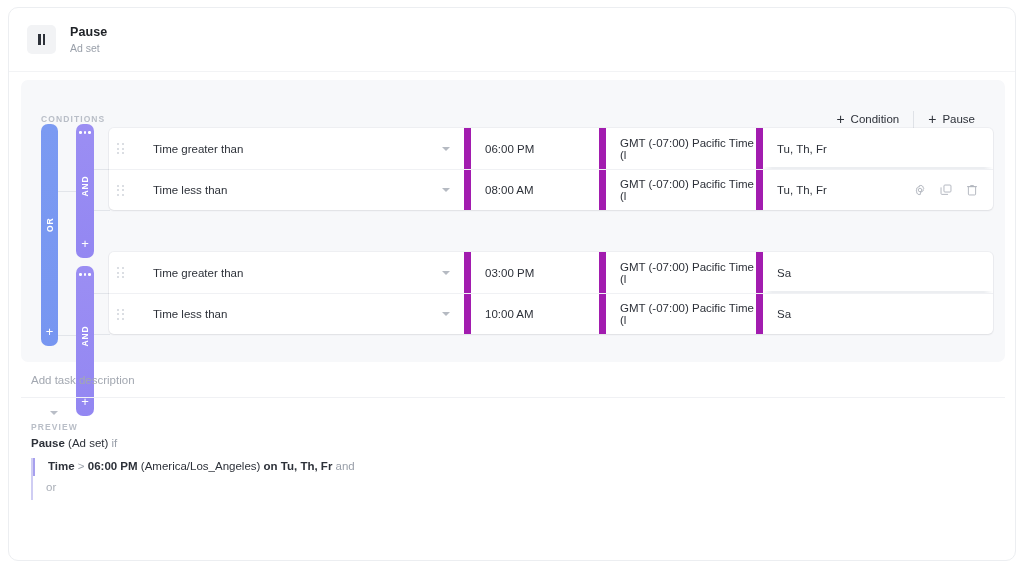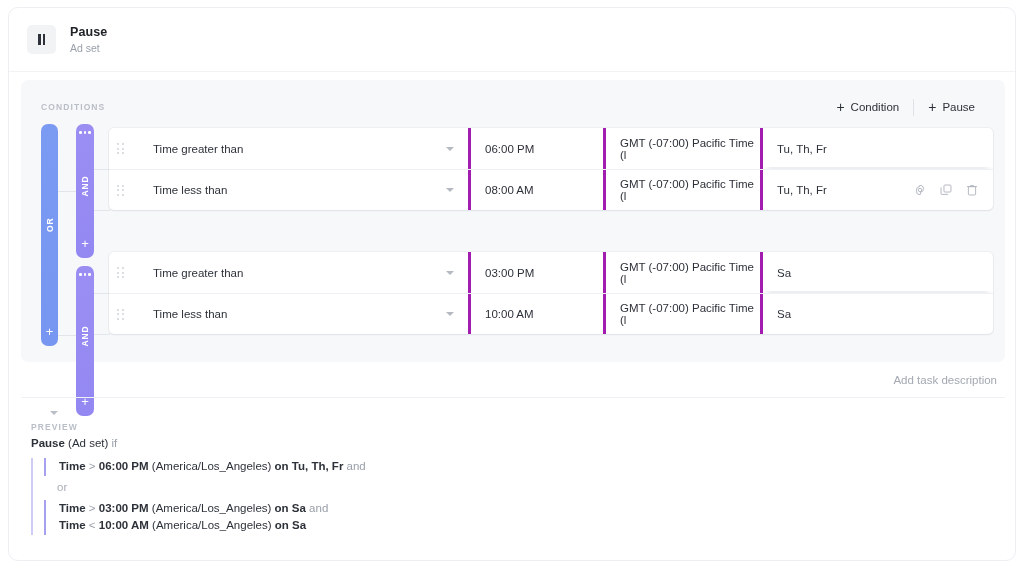--- a/index.html
+++ b/index.html
@@ -62,21 +62,21 @@
   
   .conditions-panel {
     position: absolute;
     left: 12px; top: 72px;
     width: 984px; height: 282px;
     background: #f7f8fa;
     border-radius: 7px;
   }
   .cond-toolbar {
     position: absolute;
-    left: 0; top: 4px;
+    left: 0; top: 16px;
     width: 100%; height: 44px;
   }
   .cond-label {
     position: absolute;
     left: 20px; top: 18px;
     font-size: 8.5px;
     letter-spacing: 1.1px;
     color: #b9bec7;
     font-weight: bold;
   }
@@ -178,21 +178,21 @@
     display: flex;
     align-items: stretch;
   }
   .cond-row + .cond-row { border-top: 1px solid #f0f1f4; }
 
   .cell {
     display: flex;
     align-items: center;
     font-size: 11.5px;
     color: #2d3139;
-    border-right: 3px solid #a21caf;
+    border-right: 7px solid #a21caf;
     padding-left: 14px;
     position: relative;
   }
   .cell-field { width: 340px; padding-left: 10px; }
   .cell-value { width: 135px; }
   .cell-tz    { width: 157px; }
   .cell-days  { flex: 1; border-right: none; }
 
   .drag-handle {
     width: 22px;
@@ -253,21 +253,20 @@
   }
   .task-desc-input {
     border: none;
     outline: none;
     background: transparent;
     font-family: inherit;
     font-size: 11.5px;
     color: #9aa0aa;
     padding: 4px 8px 4px 10px;
     width: 100%;
-    text-align: right;
   }
   .task-desc-input::placeholder { color: #a3a8b1; }
 
   
   .preview-head {
     position: absolute;
     left: 22px; top: 403px;
     display: flex;
     align-items: center;
     gap: 7px;
@@ -294,21 +293,20 @@
     font-size: 11.5px;
     color: #2d3139;
   }
   .pv-headline { line-height: 18px; }
   .pv-headline b { font-weight: bold; }
   .pv-muted { color: #9aa0aa; }
 
   .pv-outer {
     margin-top: 6px;
     border-left: 2px solid #cfcdf3;
-    padding-left: 11px;
   }
   .pv-group {
     border-left: 2px solid #a7a0ee;
     padding-left: 13px;
   }
   .pv-line { line-height: 17.5px; white-space: nowrap; }
   .pv-line b { font-weight: bold; }
   .pv-or {
     color: #a9aeb7;
     line-height: 17px;
@@ -543,36 +541,17 @@
           <b>06:00 PM</b>
           <span>(America/Los_Angeles)</span>
           <b>on</b>
           <b>Tu, Th, Fr</b>
           <span class="pv-muted">and</span>
         </div>
       </div>
 
       <div class="pv-or">or</div>
 
-      <div class="pv-group">
-        <div class="pv-line">
-          <b>Time</b>
-          <span class="pv-muted">&gt;</span>
-          <b>03:00 PM</b>
-          <span>(America/Los_Angeles)</span>
-          <b>on</b>
-          <b>Sa</b>
-          <span class="pv-muted">and</span>
-        </div>
-        <div class="pv-line">
-          <b>Time</b>
-          <span class="pv-muted">&lt;</span>
-          <b>10:00 AM</b>
-          <span>(America/Los_Angeles)</span>
-          <b>on</b>
-          <b>Sa</b>
-        </div>
-      </div>
 
     </div>
   </div>
 
 </div>
 
 </body></html>

